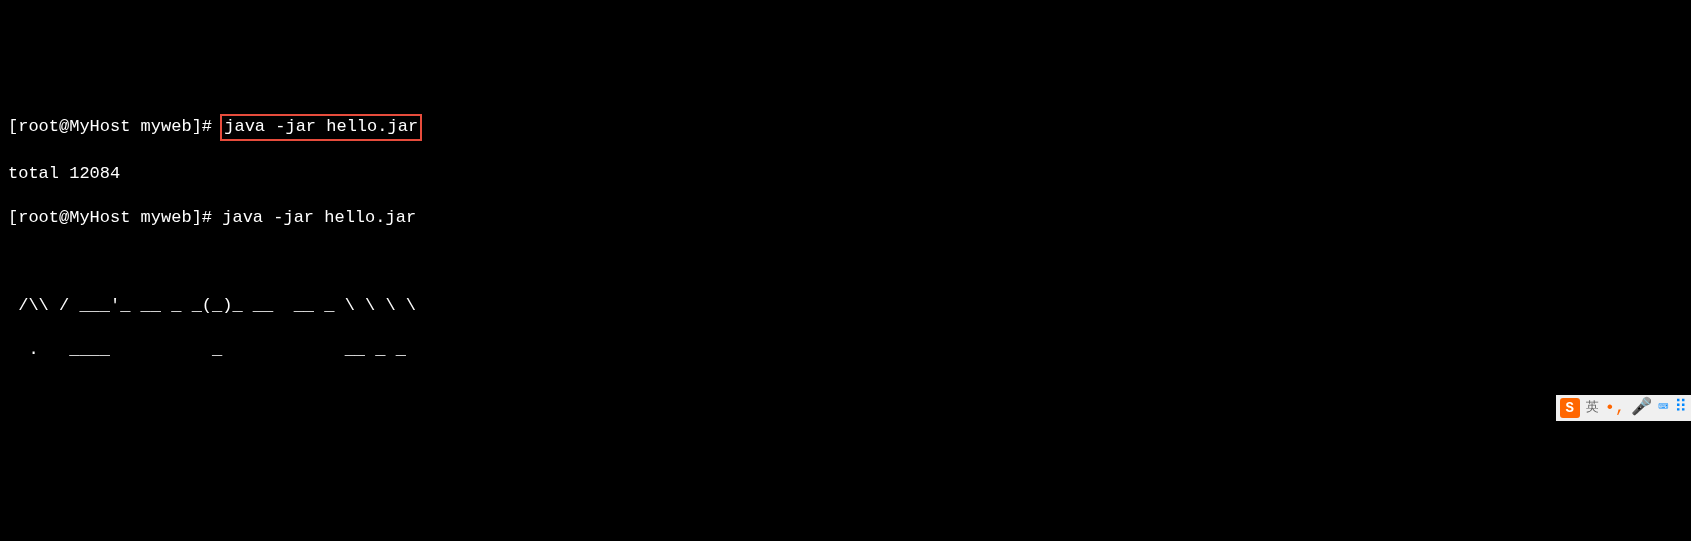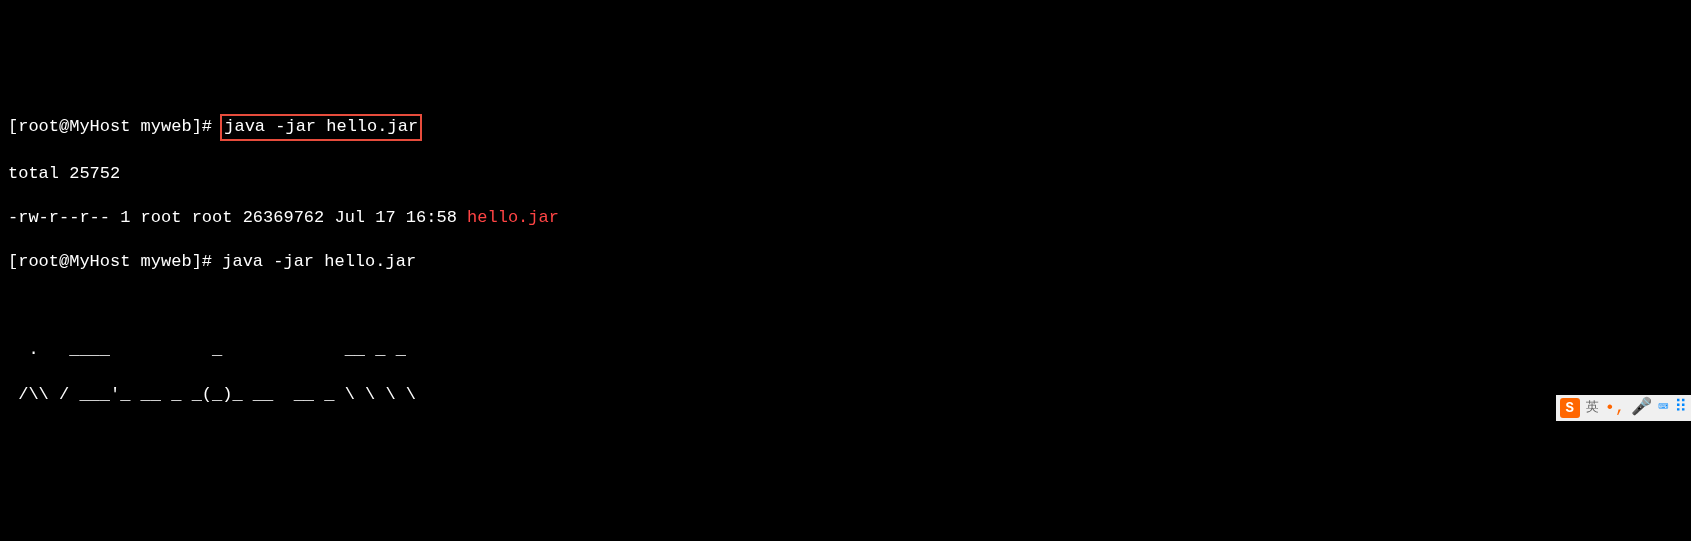--- a/index.html
+++ b/index.html
@@ -74,26 +74,25 @@
       color: #0088ff;
     }
   </style>
 </head>
 <body>
 
 
 
 <div>
 <span class="line"><span>[root@MyHost myweb]# </span><span class="highlight-box">java -jar hello.jar</span></span>
-<span class="line">total 25752</span>
-<span class="line"><span>-rw-r--r-- 1 root root 26369762 Jul 17 16:58 </span><span class="red-text">hello.jar</span></span>
+<span class="line">total 12084</span>
 <span class="line"><span>[root@MyHost myweb]# </span><span>java -jar hello.jar</span></span>
 <span class="line"> </span>
+<span class="line"> /\\ / ___'_ __ _ _(_)_ __  __ _ \ \ \ \</span>
 <span class="line">  .   ____          _            __ _ _</span>
-<span class="line"> /\\ / ___'_ __ _ _(_)_ __  __ _ \ \ \ \</span>
 
 
 
 
 
 
 
 
 
 

